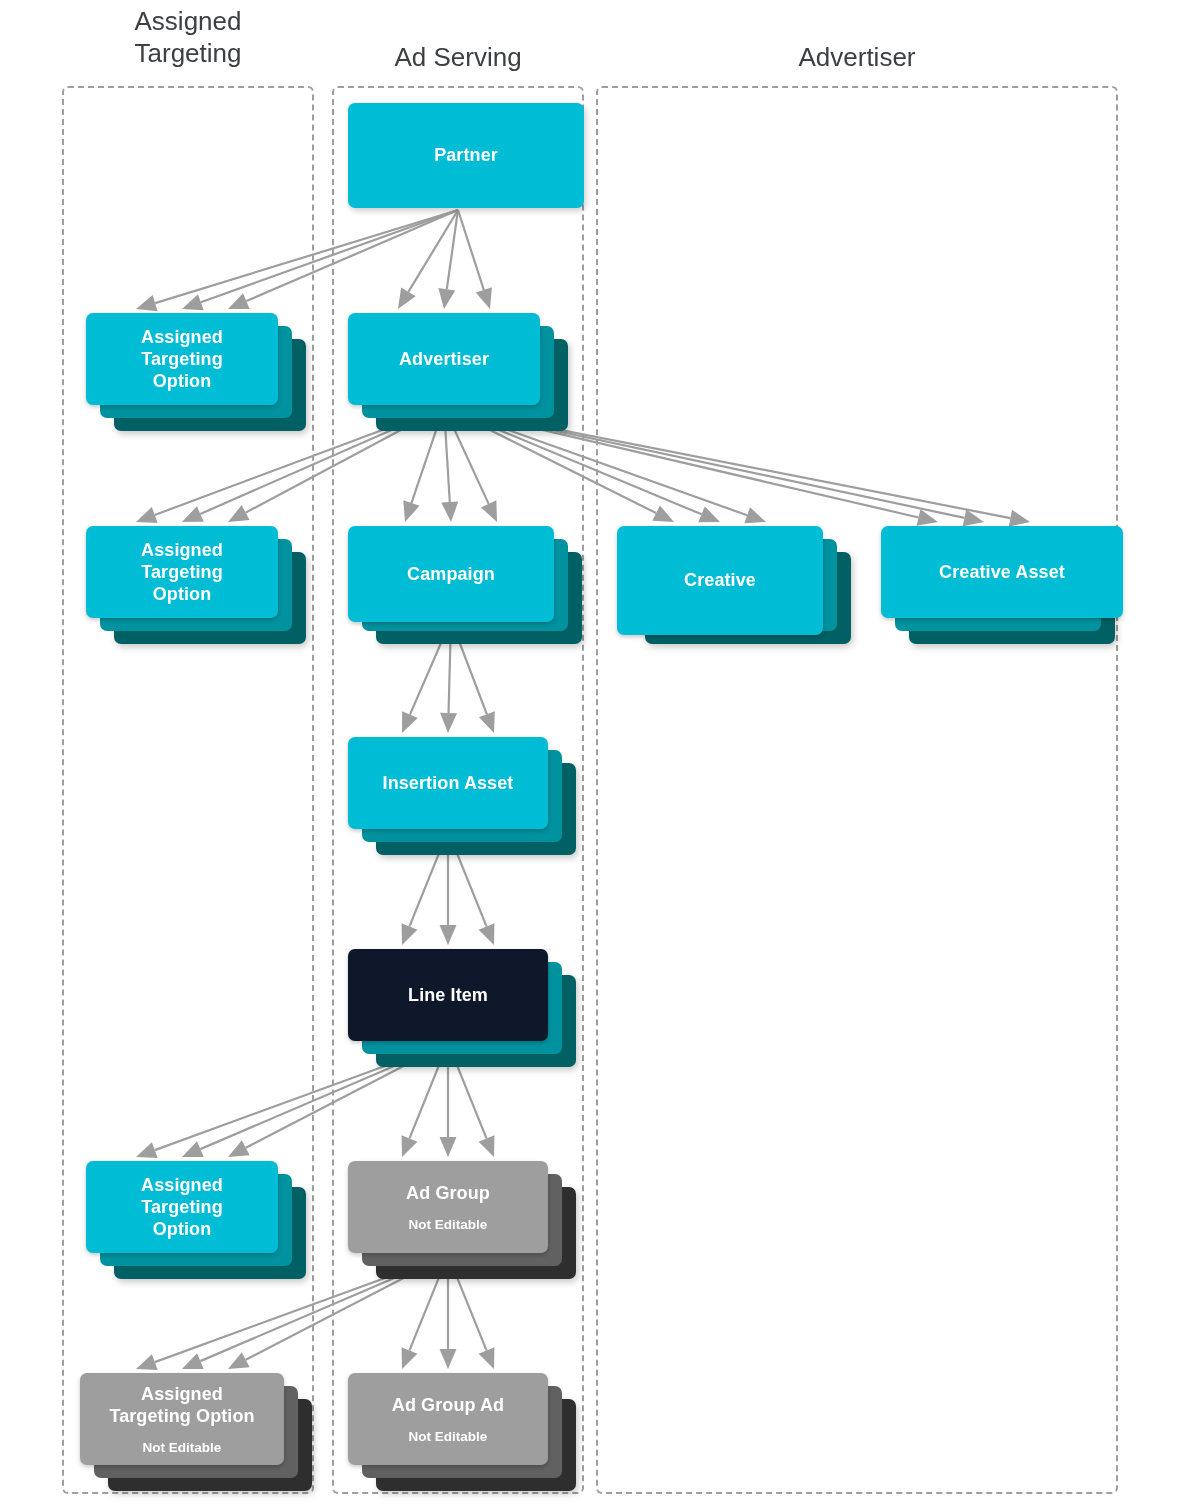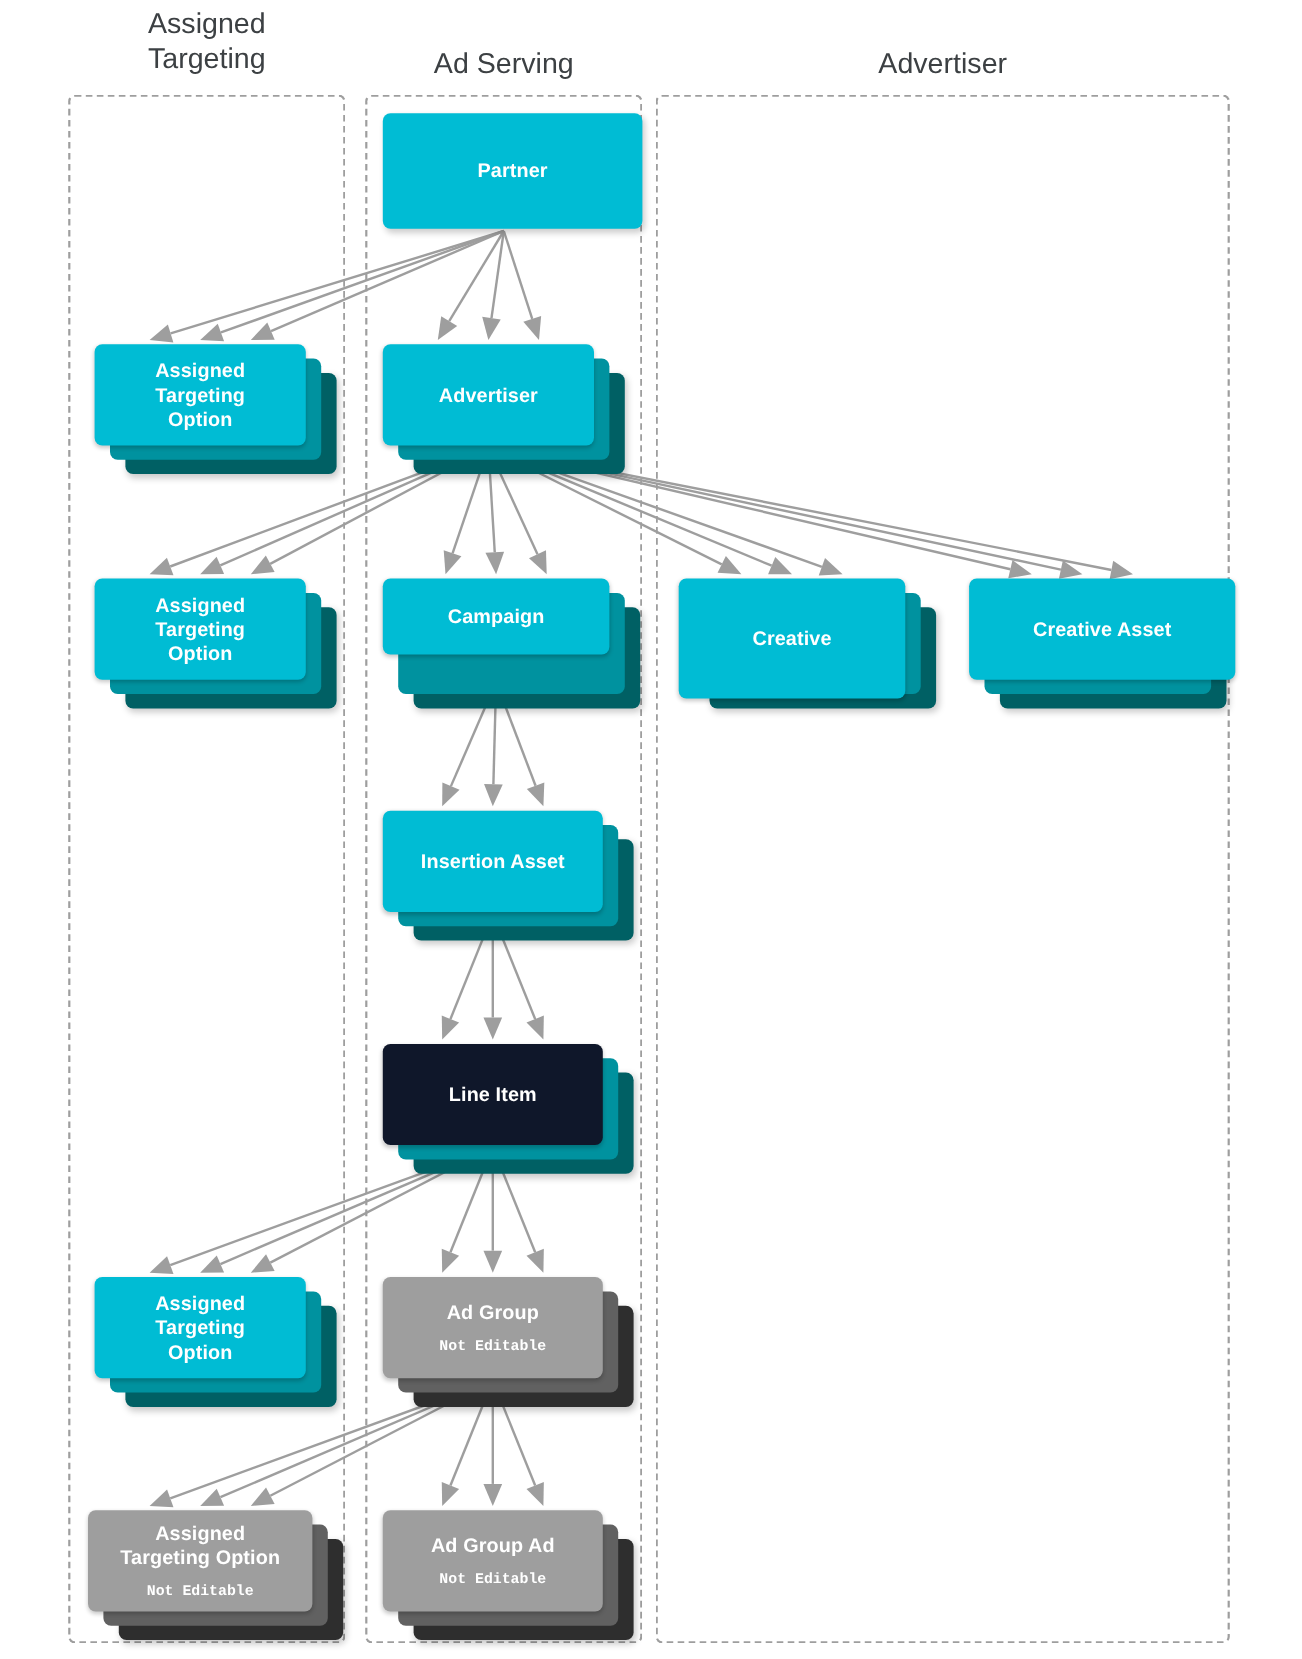--- a/index.html
+++ b/index.html
@@ -72,21 +72,21 @@
     letter-spacing: 0.1px;
     white-space: pre-line;
     font-family: "Liberation Sans", sans-serif;
   }
   .node .sub {
     color: #ffffff;
     font-size: 13.5px;
     font-weight: bold;
     text-align: center;
     margin-top: 13px;
-    font-family: Liberation Mono, monospace;
+    font-family: Liberation Sans, sans-serif;
   }
   .node.single .face {
     box-shadow: 2px 3px 6px rgba(0,0,0,0.20);
   }
 </style>
 </head>
 <body style="background: rgb(255, 255, 255);">
 
 <div id="stage">
   <svg class="diagram" id="edge-layer" viewBox="0 0 1184 1508" preserveAspectRatio="none" aria-hidden="true">
@@ -225,21 +225,21 @@
         <div class="layer" style="left: 14px; top: 13px; width: 192px; height: 92px; background: rgb(0, 146, 159);"></div>
         <div class="face" style="width: 192px; height: 92px; background: rgb(0, 188, 212);">
           <div class="title" style="color: rgb(255, 255, 255);">Assigned
 Targeting
 Option</div>
         </div>
       </div>
       <div class="node" style="left: 348px; top: 526px; width: 206px; height: 92px;">
         <div class="layer" style="left: 28px; top: 26px; width: 206px; height: 92px; background: rgb(0, 96, 100); box-shadow: rgba(0, 0, 0, 0.22) 2px 3px 7px;"></div>
         <div class="layer" style="left: 14px; top: 13px; width: 206px; height: 92px; background: rgb(0, 146, 159);"></div>
-        <div class="face" style="width: 206px; height: 69px; background: rgb(0, 188, 212);">
+        <div class="face" style="width: 206px; height: 96px; background: rgb(0, 188, 212);">
           <div class="title" style="color: rgb(255, 255, 255);">Campaign</div>
         </div>
       </div>
       <div class="node" style="left: 617px; top: 526px; width: 206px; height: 92px;">
         <div class="layer" style="left: 28px; top: 26px; width: 206px; height: 92px; background: rgb(0, 96, 100); box-shadow: rgba(0, 0, 0, 0.22) 2px 3px 7px;"></div>
         <div class="layer" style="left: 14px; top: 13px; width: 206px; height: 92px; background: rgb(0, 146, 159);"></div>
         <div class="face" style="width: 206px; height: 109px; background: rgb(0, 188, 212);">
           <div class="title" style="color: rgb(255, 255, 255);">Creative</div>
         </div>
       </div>

